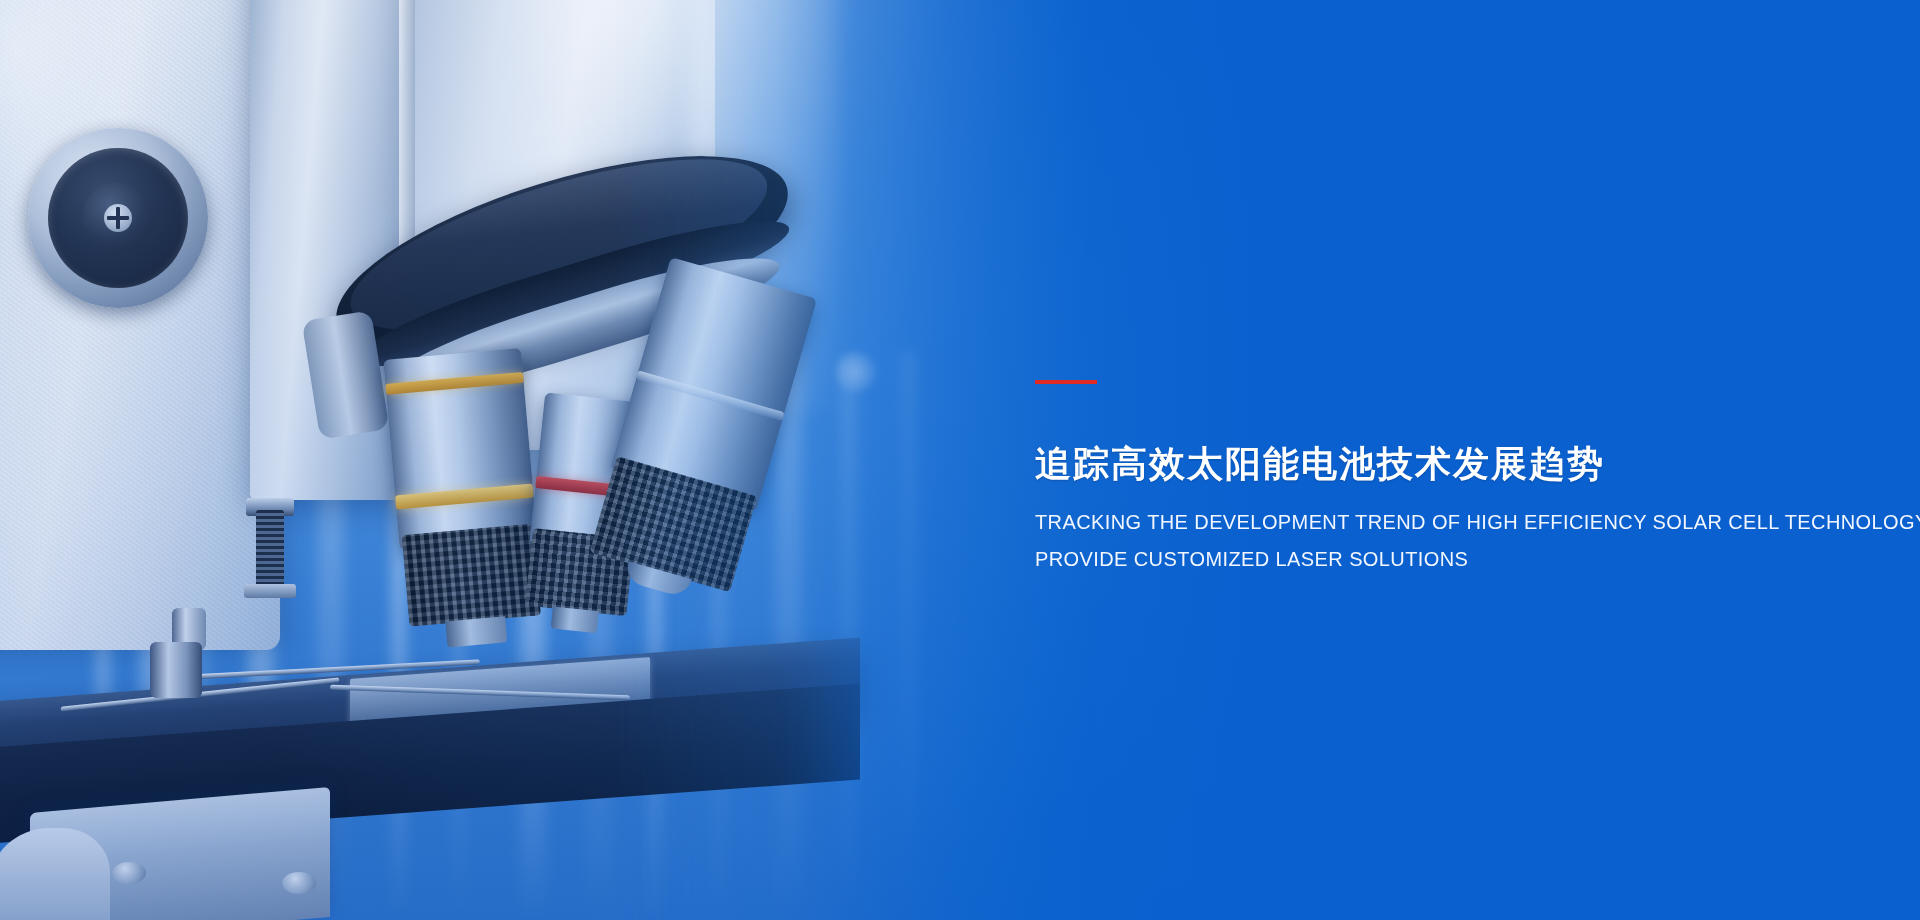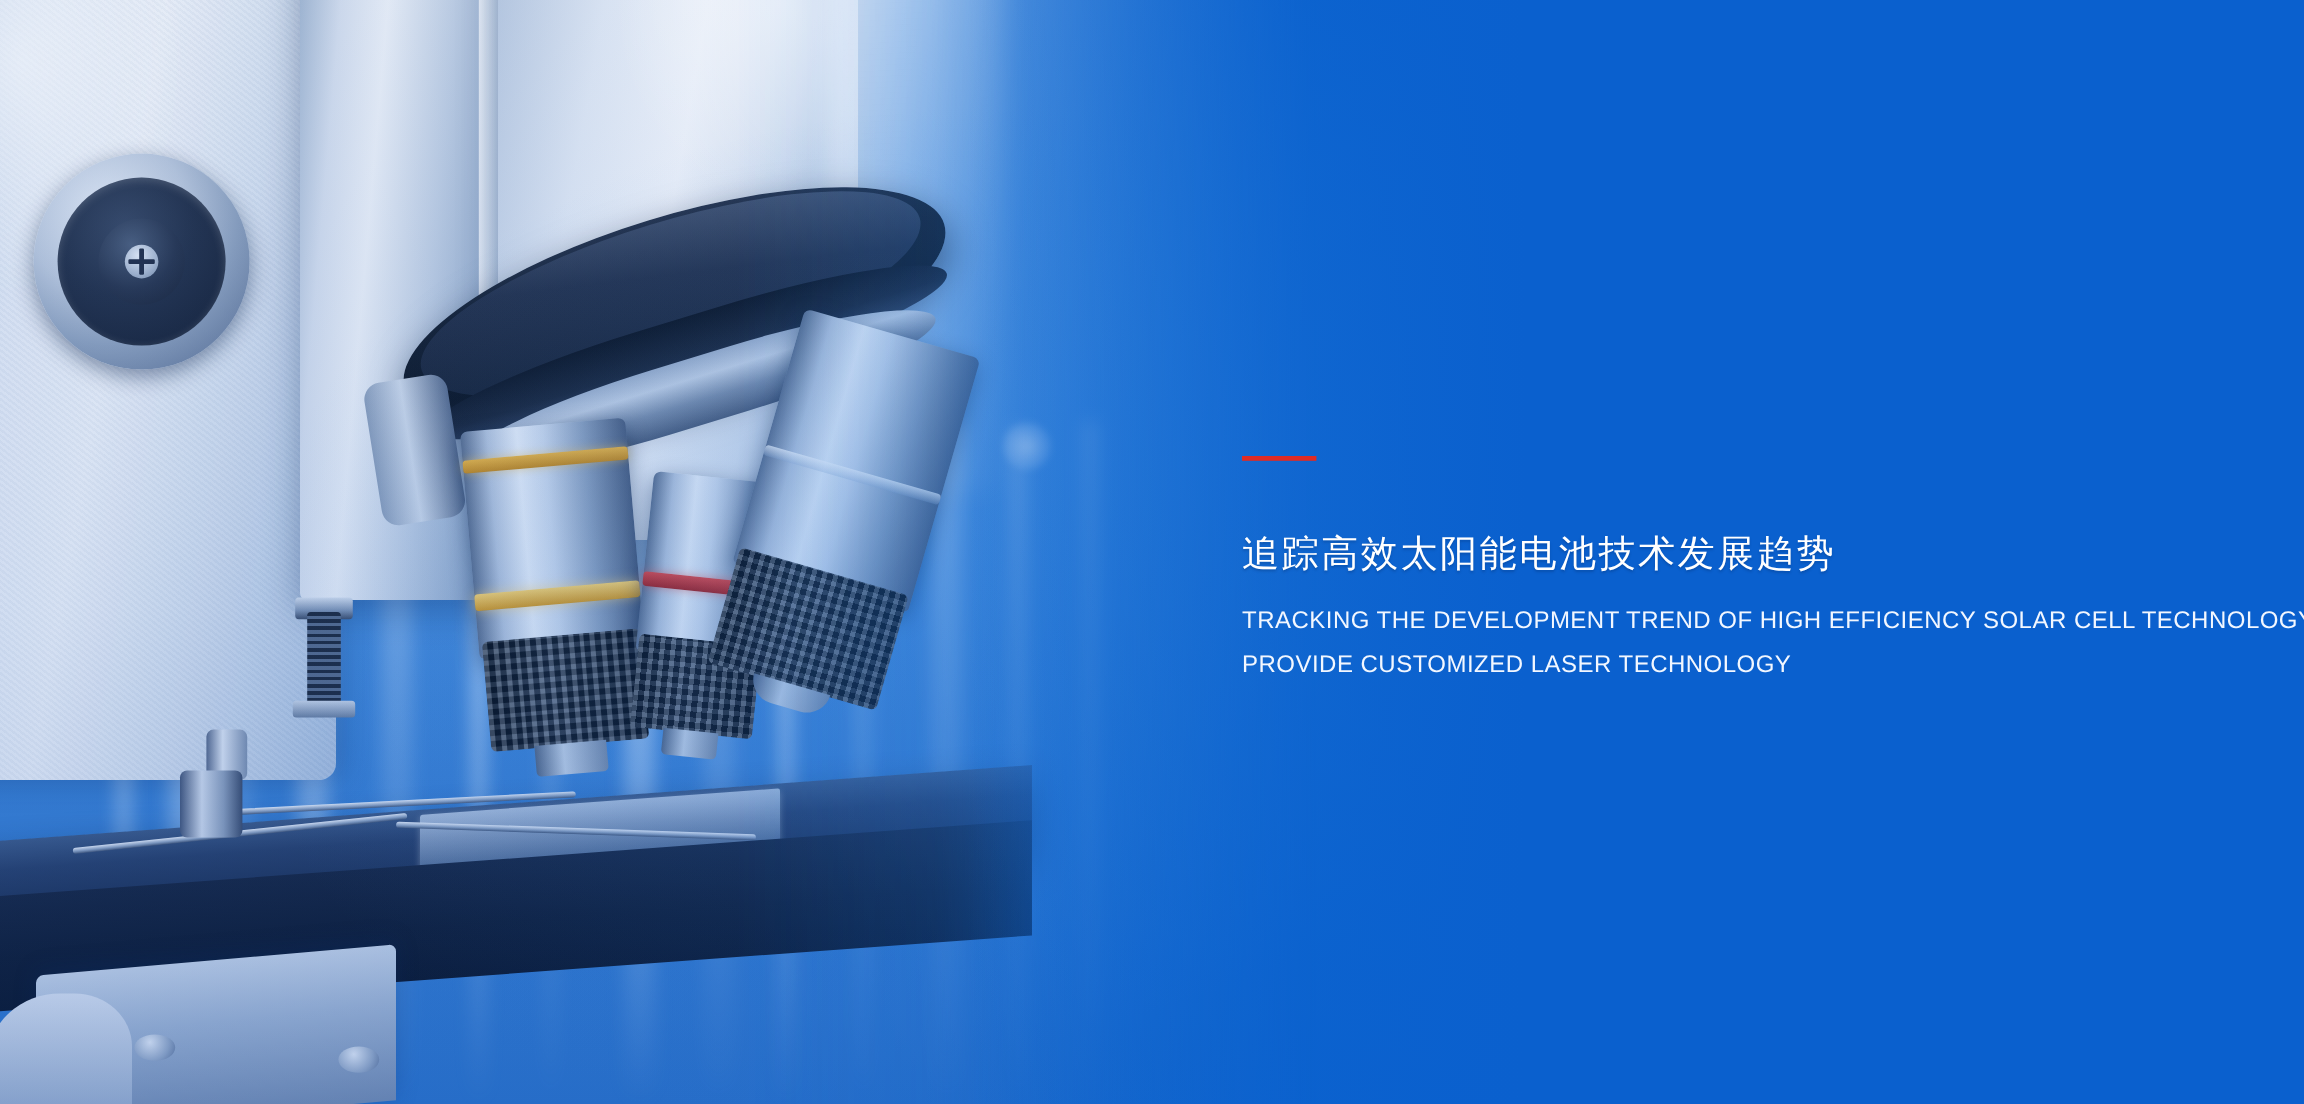--- a/index.html
+++ b/index.html
@@ -264,22 +264,22 @@
 
   
   .content{
     position:absolute;left:1035px;top:380px;width:820px;
   }
   .accent-rule{
     width:62px;height:4px;background:#e02b24;margin:0 0 62px 0;
   }
   .kicker{
     color:#ffffff;
-    font-size:31px;
-    font-weight:normal;
+    font-size:36px;
+    font-weight:bold;
     letter-spacing:2px;
     line-height:1;
     margin:0 0 22px 0;
     white-space:nowrap;
     text-shadow:0 1px 2px rgba(0,30,80,.25);
   }
   .headline{
     color:#ffffff;
     font-size:54px;
     font-weight:bold;
@@ -390,16 +390,16 @@
 
     <div class="photo-grade"></div>
   </div>
 
   <div class="bg-right-flat"></div>
 
   <div class="content">
     <div class="accent-rule"></div>
     <h2 class="kicker">追踪高效太阳能电池技术发展趋势</h2>
     <p class="sub">TRACKING THE DEVELOPMENT TREND OF HIGH EFFICIENCY SOLAR CELL TECHNOLOGY</p>
-    <p class="sub">PROVIDE CUSTOMIZED LASER TECHNOLOGY</p>
+    <p class="sub">PROVIDE CUSTOMIZED LASER SOLUTIONS</p>
   </div>
 
 </div>
 
 </body></html>

